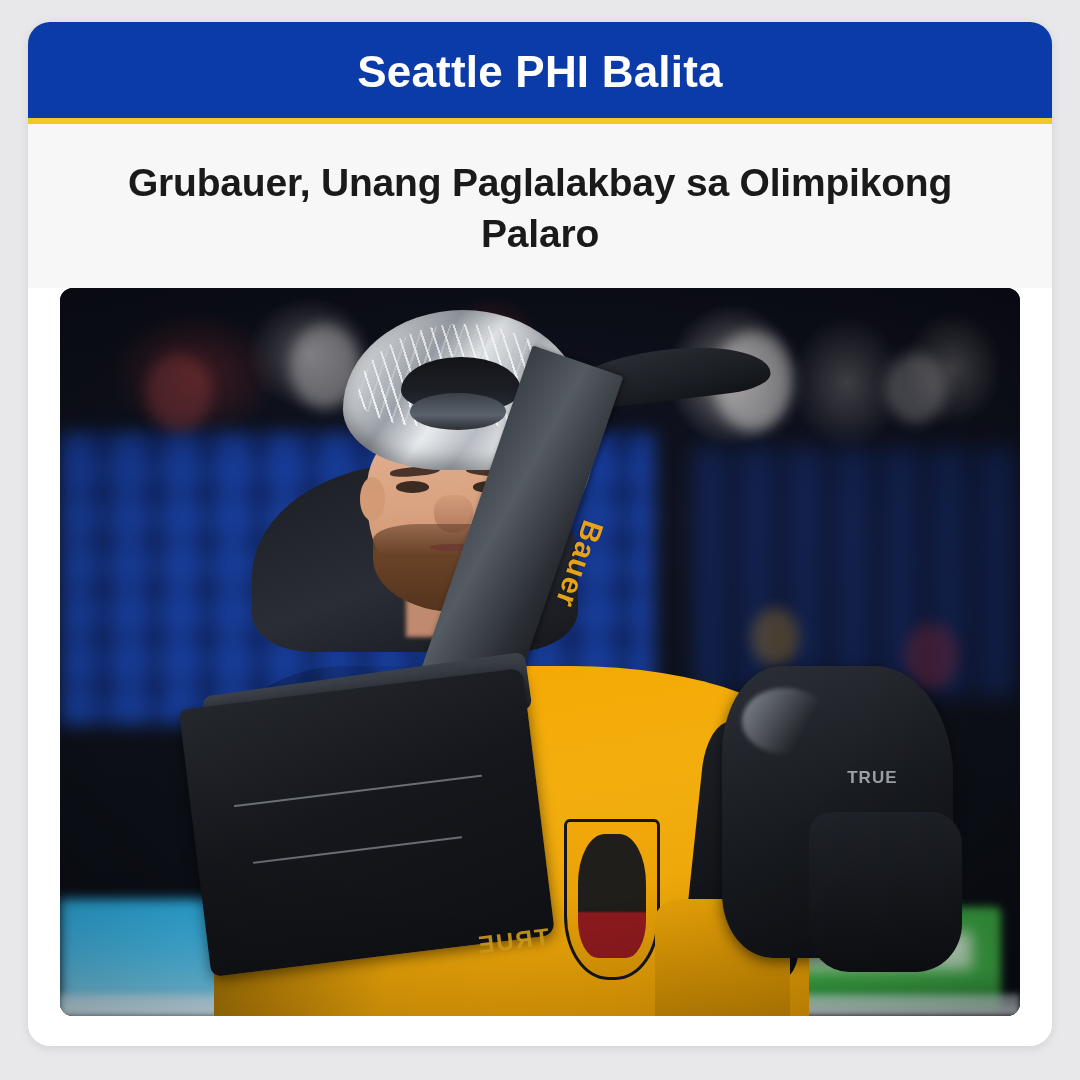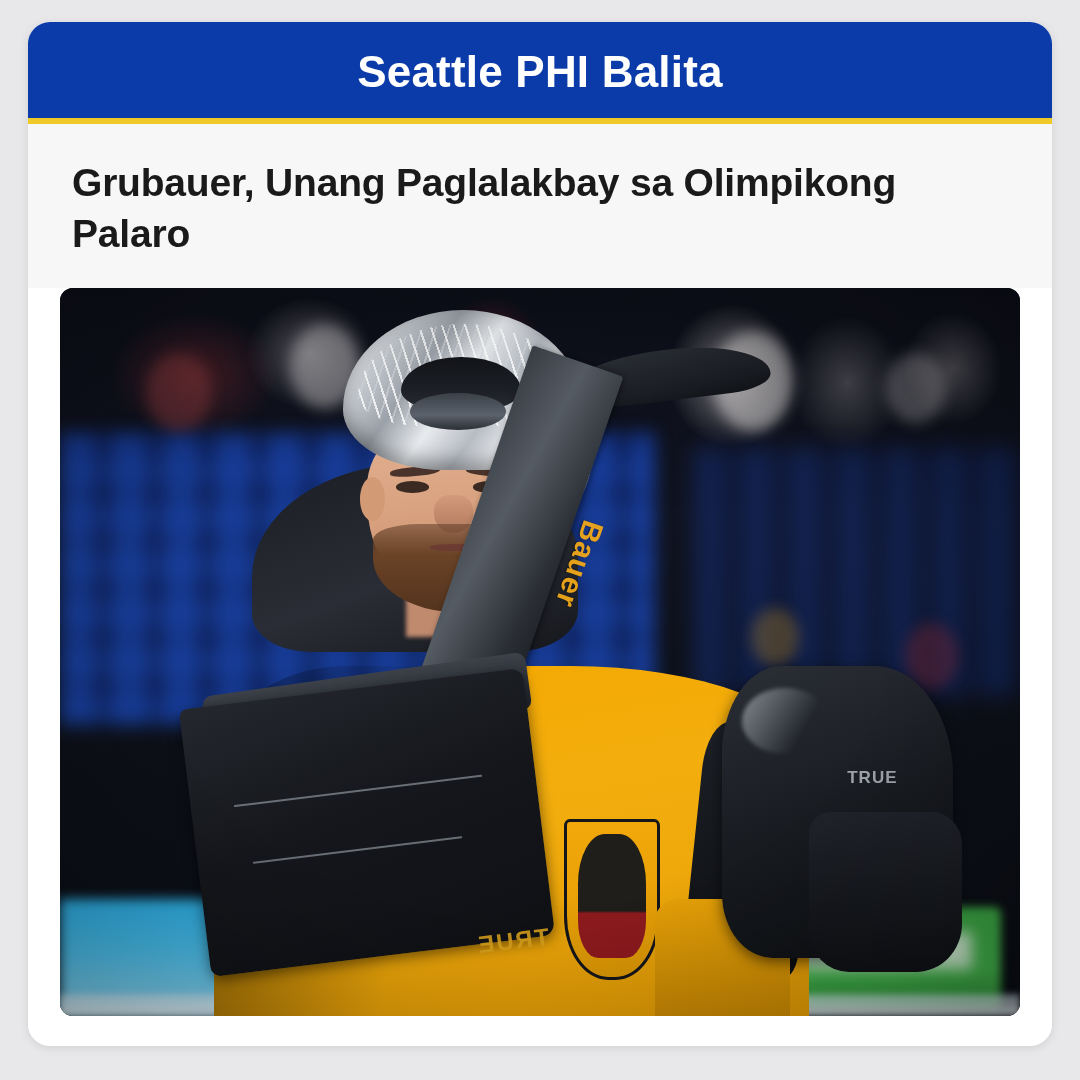--- a/index.html
+++ b/index.html
@@ -59,21 +59,21 @@
   .headline-wrap {
     padding:34px 44px 28px;
     background:#f7f7f8;
     flex:0 0 auto;
   }
   .headline {
     color:#1a1a1a;
     font-size:39px;
     font-weight:bold;
     line-height:1.3;
-    text-align:left;
+    text-align:center;
     letter-spacing:-0.2px;
   }
 
   
   .photo-wrap {
     flex:1 1 auto;
     padding:0 32px 30px;
     background:#ffffff;
     display:flex;
   }

